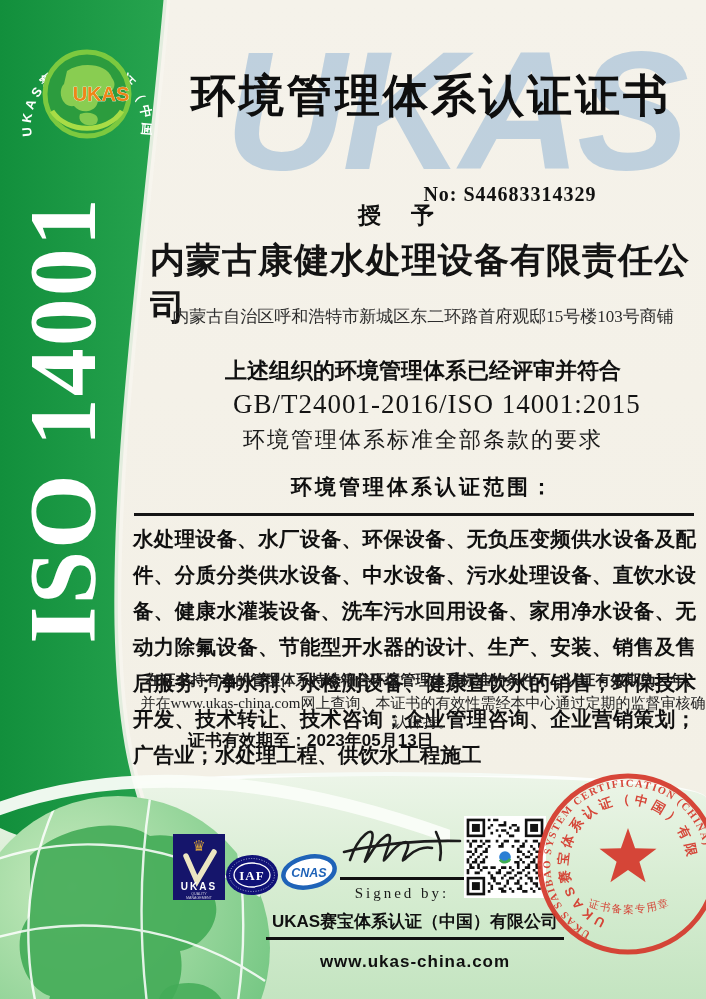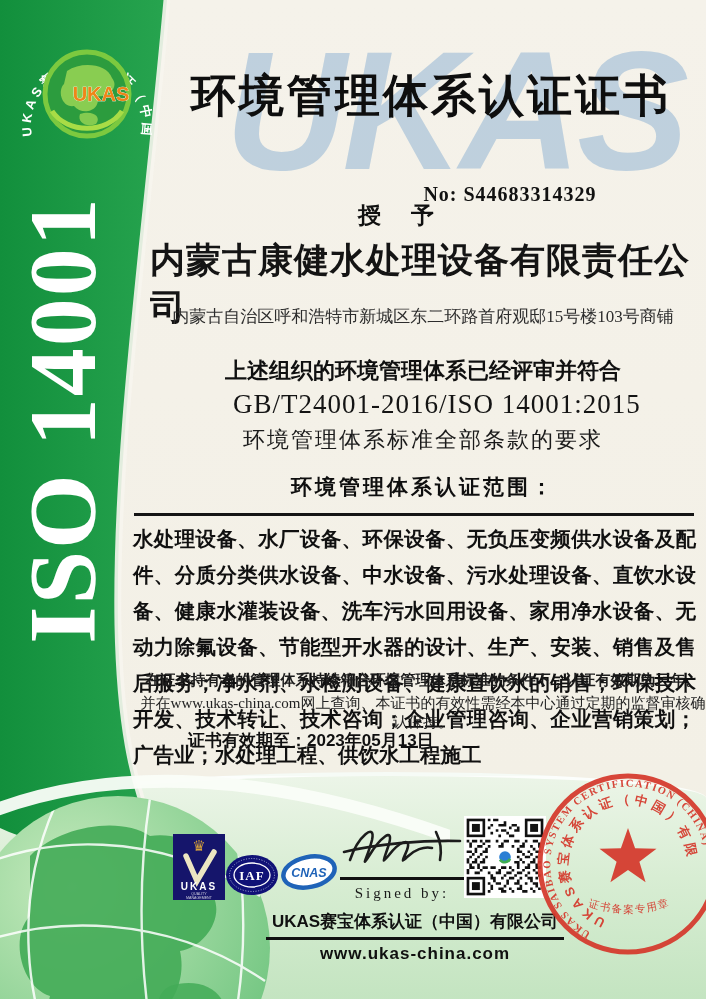--- a/index.html
+++ b/index.html
@@ -57,21 +57,21 @@
   .mark{z-index:5;}
   .sig-line{left:340px;top:877px;width:124px;height:3px;background:#101010;z-index:5;}
   .signed-by{left:332px;top:885px;width:140px;z-index:5;text-align:center;
     font-size:15px;letter-spacing:3px;color:#1b1b1b;}
   .qr{left:464px;top:816px;z-index:5;}
   .seal{left:534px;top:770px;z-index:6;opacity:.93;}
   .footer-block{left:258px;top:910px;width:314px;z-index:5;text-align:center;
     font-family:"Liberation Sans",sans-serif;font-weight:bold;color:#101010;}
   .footer-company{display:inline-block;font-size:17px;border-bottom:3px solid #111;
     padding:0 6px 4px 6px;}
-  .footer-site{font-size:17px;letter-spacing:1px;margin-top:4px;}
+  .footer-site{font-size:17px;letter-spacing:1px;margin-top:12px;}
 </style>
 </head>
 <body>
 
 <div class="page">
 
   <div class="bottom-green"></div>
 
   <svg class="abs band" width="180" height="870" viewBox="0 0 180 870">
     <defs>

